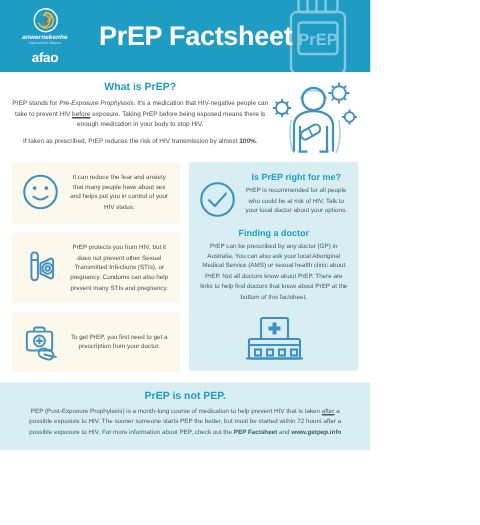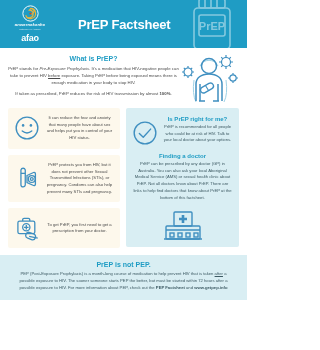--- a/index.html
+++ b/index.html
@@ -36,23 +36,23 @@
   }
   .logo-sub {
     font-size: 2.3px; color: #cfe9f2; line-height: 1;
     white-space: nowrap; margin-top: .5px;
   }
   .logo-afao {
     font-size: 9px; font-weight: 700; color: #ffffff;
     line-height: 1; margin-top: 2.5px; letter-spacing: -.2px;
   }
   .header-title {
-    font-size: 13px; font-weight: 700; color: #ffffff;
+    font-size: 18px; font-weight: 700; color: #ffffff;
     letter-spacing: -.2px;
-    margin-left: 18px;
+    margin-left: 6px;
     text-align: right;
   }
   .bottle {
     position: absolute; right: 4px; top: -2px;
     width: 60px; height: 52px; opacity: .45;
   }
 
   
   .intro {
     display: flex; align-items: flex-start;

